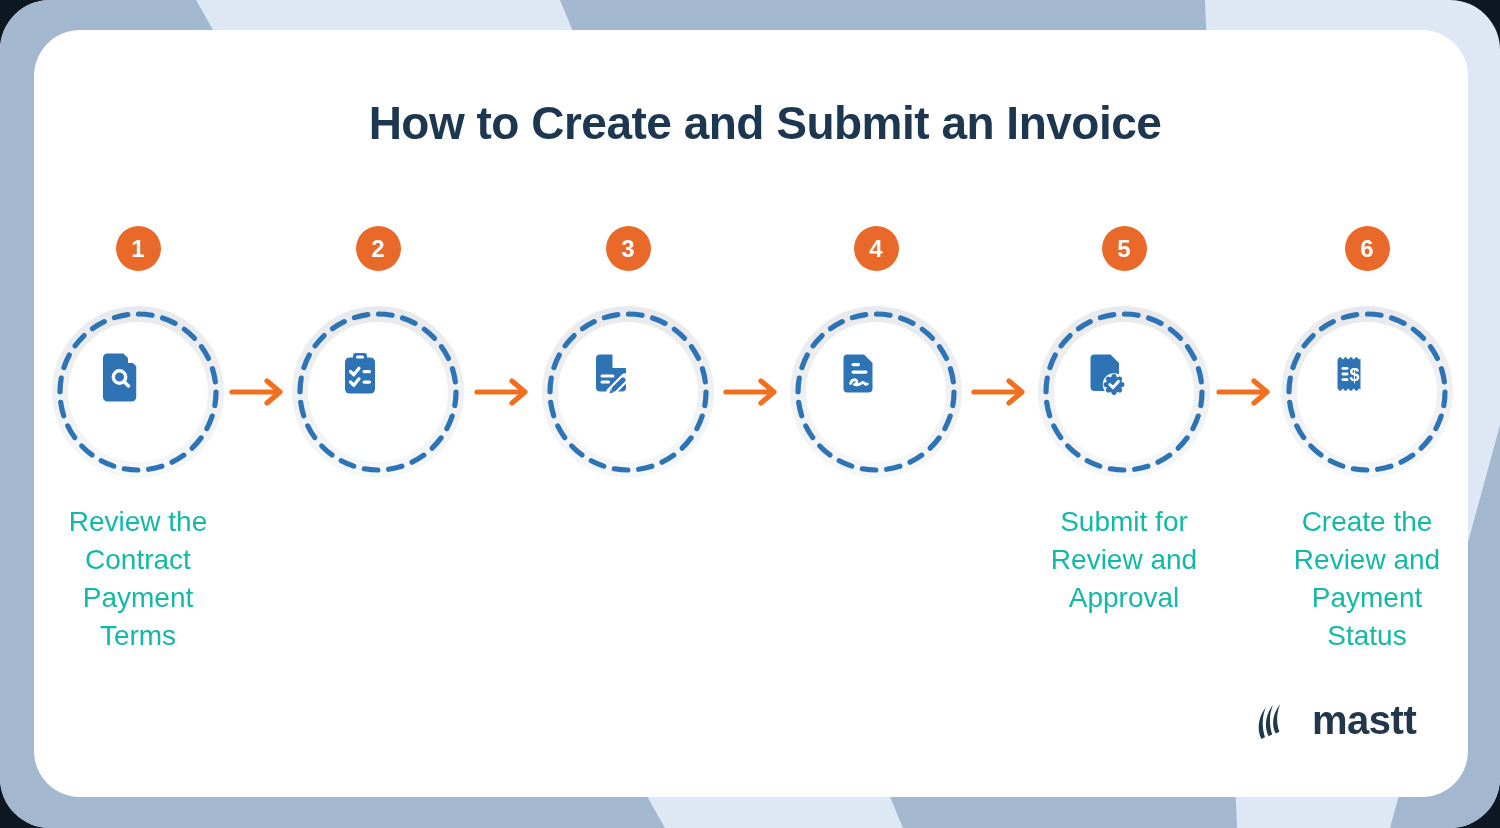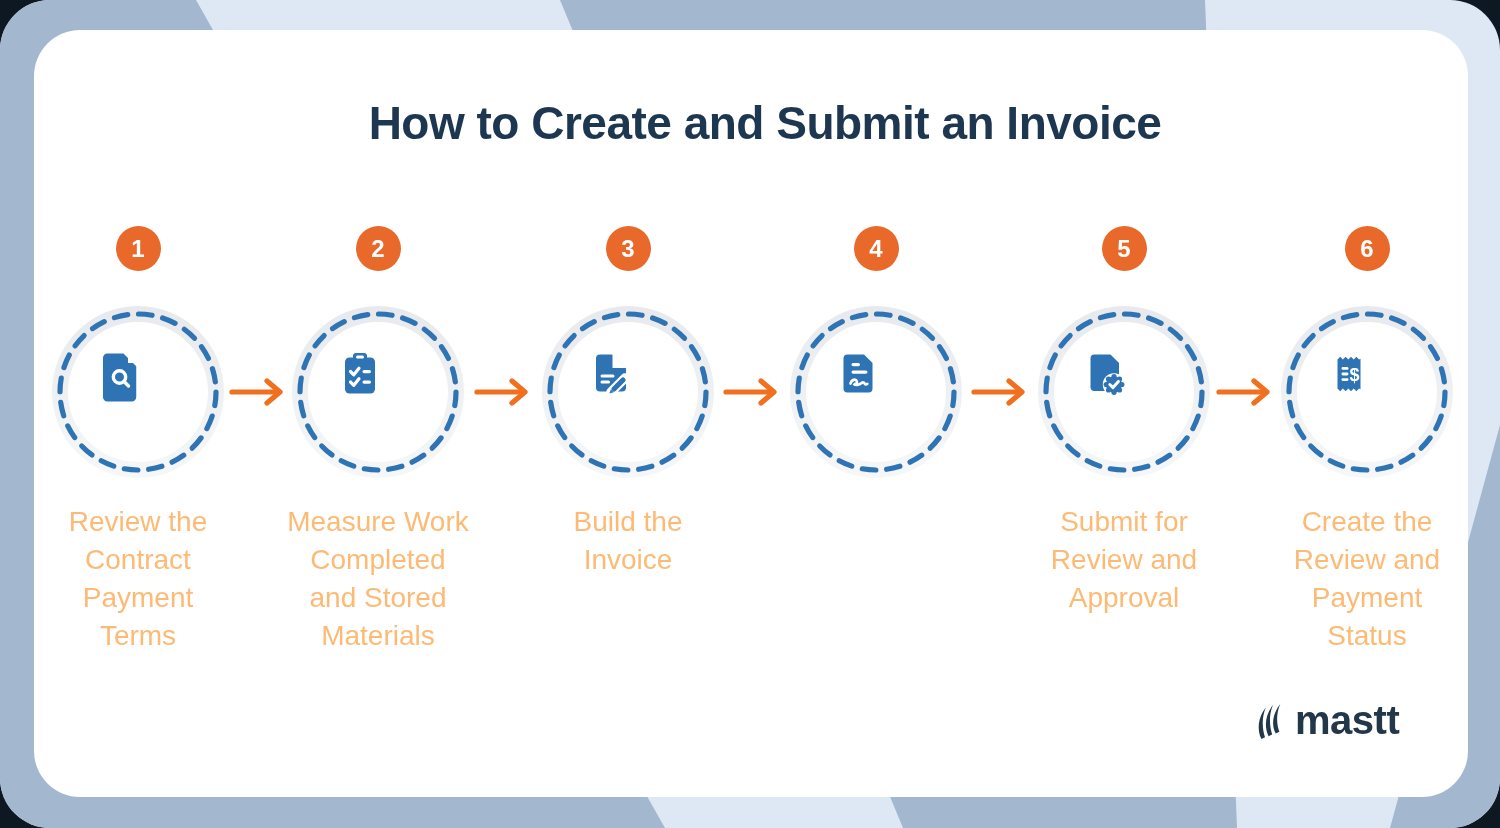--- a/index.html
+++ b/index.html
@@ -20,27 +20,27 @@
     position:absolute; top:226px; width:232px;
     display:flex; flex-direction:column; align-items:center;
   }
   .badge {
     width:45px; height:45px; border-radius:50%; background:#e8692a;
     color:#ffffff; font-size:24px; font-weight:700;
     display:flex; align-items:center; justify-content:center;
   }
   .circle-wrap { margin-top:35px; width:172px; height:172px; }
   .label {
-    margin-top:25px; font-size:28px; line-height:38px; color:#fdba74;
+    margin-top:25px; font-size:28px; line-height:38px; color:#14b8a6;
     white-space:pre-line; text-align:center;
   }
   .arrow { position:absolute; top:372px; }
   .logo {
     position:absolute; left:1256px; top:698px;
-    display:flex; align-items:center; gap:3px;
+    display:flex; align-items:center; gap:20px;
   }
   .logo-text {
     font-size:40px; font-weight:700; color:#223749; letter-spacing:-0.5px;
   }
   .s1 { left:22px; }  .s2 { left:262px; } .s3 { left:512px; }
   .s4 { left:760px; } .s5 { left:1008px; } .s6 { left:1251px; }
   .a1 { left:226px; } .a2 { left:471px; } .a3 { left:720px; }
   .a4 { left:968px; } .a5 { left:1213px; }
 </style>
 </head>
@@ -103,46 +103,40 @@
           <rect x="9" y="7.5" width="30" height="36" rx="4.5" fill="#2e74b5"></rect>
           <rect x="17" y="3" width="14" height="8" rx="3" fill="#2e74b5"></rect>
           <rect x="20" y="5.5" width="8" height="3" rx="1.5" fill="#ffffff"></rect>
           <polyline points="14.5,21.5 17.8,24.8 23,18.2" fill="none" stroke="#ffffff" stroke-width="3.2" stroke-linecap="round" stroke-linejoin="round"></polyline>
           <rect x="26.5" y="20" width="8.5" height="3.2" rx="1.6" fill="#ffffff"></rect>
           <polyline points="14.5,32 17.8,35.3 23,28.7" fill="none" stroke="#ffffff" stroke-width="3.2" stroke-linecap="round" stroke-linejoin="round"></polyline>
           <rect x="26.5" y="30.5" width="8.5" height="3.2" rx="1.6" fill="#ffffff"></rect>
         </g>
       </svg>
     </div>
-    <div class="label">Measure Work
-Completed
-and Stored
-Materials</div>
   </div>
 
   <div class="step s3">
     <div class="badge">3</div>
     <div class="circle-wrap">
       <svg width="172" height="172" viewBox="0 0 172 172">
         <circle cx="86" cy="86" r="86" fill="url(#ringGrad)"></circle>
         <circle cx="86" cy="86" r="70" fill="#ffffff"></circle>
         <circle cx="86" cy="86" r="78" fill="none" stroke="#2e74b5" stroke-width="5.2" stroke-dasharray="13.6 10.9" stroke-linecap="round"></circle>
         <g transform="translate(44,44)">
           <path d="M14 4.5 h12 l14 14 v19 a4 4 0 0 1 -4 4 h-22 a4 4 0 0 1 -4 -4 v-29 a4 4 0 0 1 4 -4 Z" fill="#2e74b5"></path>
           <path d="M26.5 4.5 l13.5 13.5 h-13.5 Z" fill="#ffffff"></path>
           <rect x="14.5" y="24.5" width="14" height="3" rx="1.5" fill="#ffffff"></rect>
           <rect x="14.5" y="30.5" width="9.5" height="3" rx="1.5" fill="#ffffff"></rect>
           <line x1="25" y1="42" x2="39" y2="28" stroke="#ffffff" stroke-width="9.5" stroke-linecap="round"></line>
           <line x1="28" y1="39" x2="37" y2="30" stroke="#2e74b5" stroke-width="5.2" stroke-linecap="round"></line>
           <path d="M23.4 43.6 l1.4 -4.2 2.9 2.9 Z" fill="#2e74b5"></path>
         </g>
       </svg>
     </div>
-    <div class="label">Build the
-Invoice</div>
   </div>
 
   <div class="step s4">
     <div class="badge">4</div>
     <div class="circle-wrap">
       <svg width="172" height="172" viewBox="0 0 172 172">
         <circle cx="86" cy="86" r="86" fill="url(#ringGrad)"></circle>
         <circle cx="86" cy="86" r="70" fill="#ffffff"></circle>
         <circle cx="86" cy="86" r="78" fill="none" stroke="#2e74b5" stroke-width="5.2" stroke-dasharray="13.6 10.9" stroke-linecap="round"></circle>
         <g transform="translate(44,44)">

